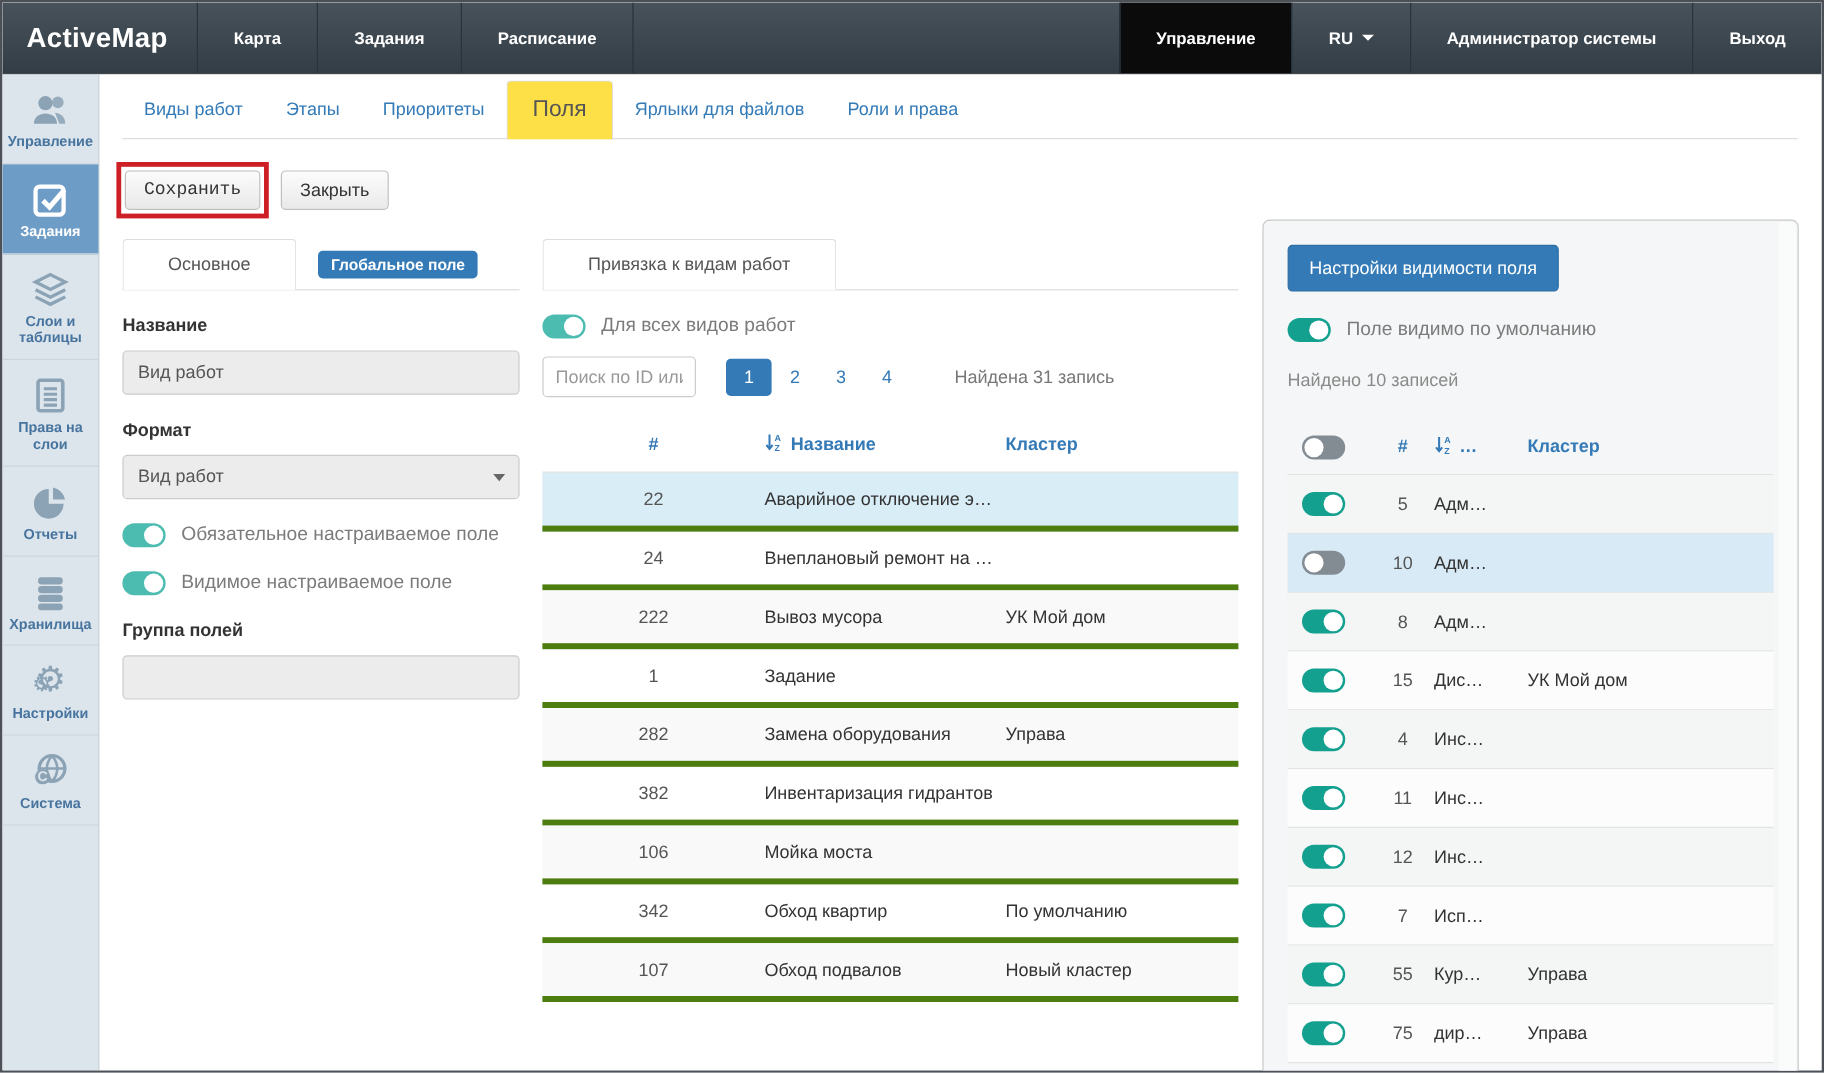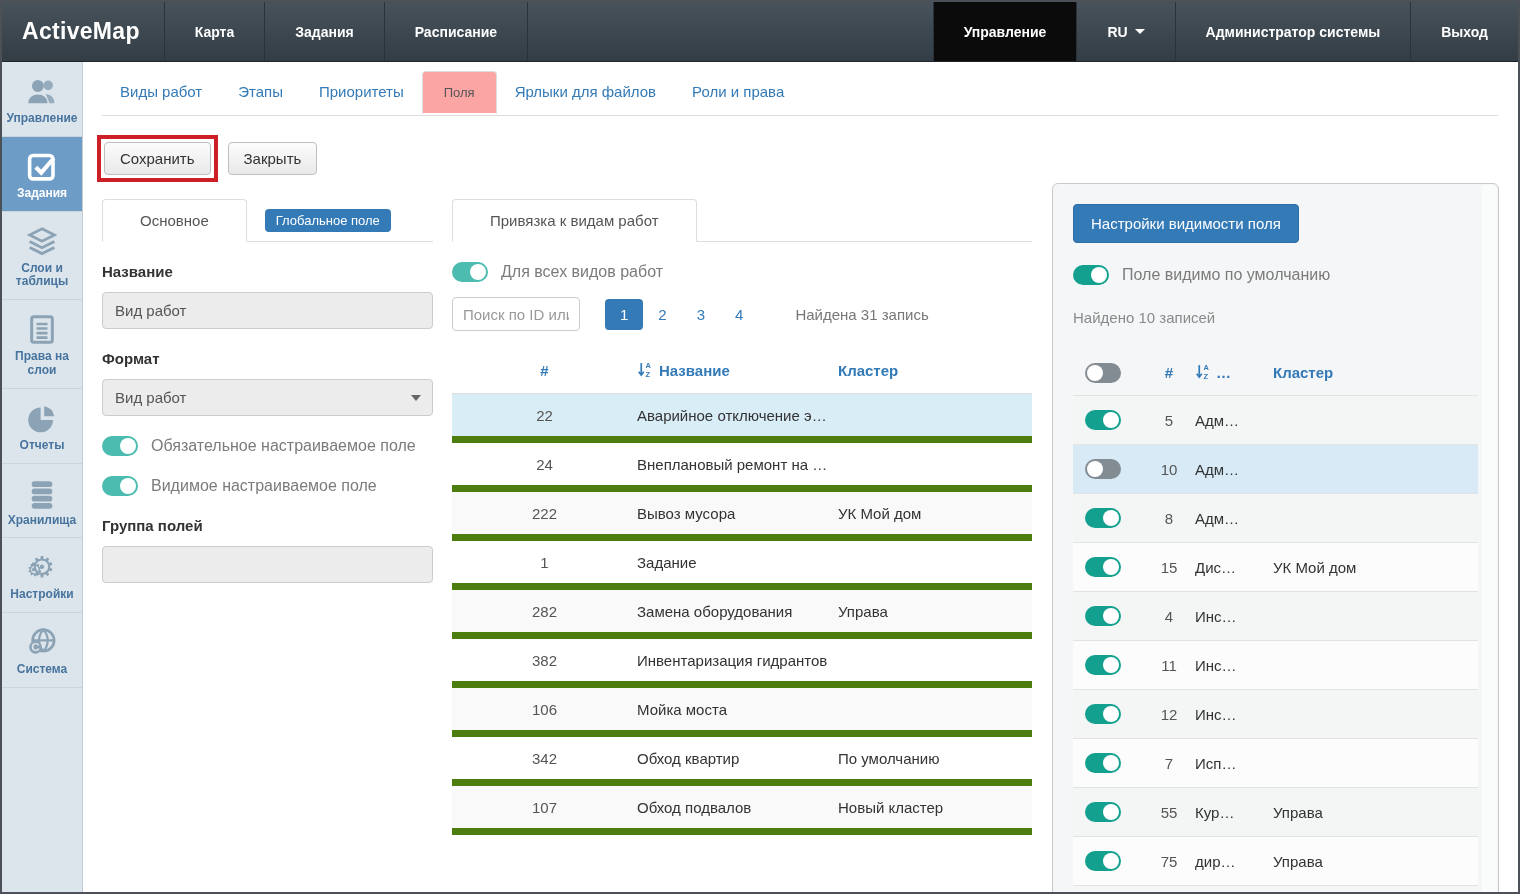--- a/index.html
+++ b/index.html
@@ -30,33 +30,33 @@
   .gear-wrap { position:relative; height:33px; }
   .gear1 { font-size:29px; line-height:33px; }
   .gear2 { position:absolute; font-size:18px; top:-4px; right:12px; }
 
   
   .main { position:absolute; left:81px; top:60px; right:0; bottom:0; background:#fff; }
 
   .tabs { position:absolute; left:19px; right:20px; top:6px; height:48px;
           border-bottom:1px solid #ddd; display:flex; align-items:center; }
   .tab-link { color:#337ab7; padding:13px 18px; font-size:15px; cursor:pointer; }
-  .tab-active { background:#fca5a5; border:1px solid #ddd; border-bottom:1px solid #fff; border-radius:4px 4px 0 0;
-                padding:13px 21px; font-size:13px; color:#555; margin-bottom:-1px; cursor:default; }
+  .tab-active { background:#fde047; border:1px solid #ddd; border-bottom:1px solid #fff; border-radius:4px 4px 0 0;
+                padding:13px 21px; font-size:19px; color:#555; margin-bottom:-1px; cursor:default; }
 
   .toolbar { position:absolute; left:14px; top:73px; display:flex; align-items:center; }
   .btn-default { background:linear-gradient(#fcfcfc,#e9e9e9); border:1px solid #bfbfbf; border-radius:4px;
                  padding:7px 15px; font-size:15px; color:#333; cursor:pointer; font-family:inherit; }
-  .red-box { border:4px solid #cd2026; padding:3px; }
+  .red-box { border:4px solid #cd2026; padding:3px;font-family:Liberation Mono, monospace; }
   .close-btn { margin-left:10px; }
 
   .panel-tabs { height:47px; border-bottom:1px solid #ddd; display:flex; align-items:flex-end; }
   .panel-tab { border:1px solid #ddd; border-bottom:1px solid #fff; border-radius:4px 4px 0 0;
                padding:12px 37px; font-size:15px; color:#555; background:#fff; margin-bottom:-1px; cursor:default; }
-  .badge-blue { background:#337ab7; color:#fff; font-size:13px; font-weight:normal; padding:4px 11px;
+  .badge-blue { background:#337ab7; color:#fff; font-size:13px; font-weight:bold; padding:4px 11px;
                 border-radius:4px; align-self:center; margin:4px 0 0 18px; }
 
   
   .left-col { position:absolute; left:19px; top:133px; width:331px; }
   .form-label { margin-top:21px; font-weight:bold; font-size:15px; color:#333; }
   .input-gray { margin-top:12px; width:100%; height:37px; background:#ececec; border:1px solid #ccc;
                 border-radius:4px; padding:0 12px; font-size:15px; color:#555; font-family:inherit; }
   .select-gray { position:relative; margin-top:12px; width:100%; height:37px; background:#ececec;
                  border:1px solid #ccc; border-radius:4px; padding:9px 12px; font-size:15px; color:#555; }
   .select-chevron { position:absolute; right:11px; top:15px; border-left:5px solid transparent;
@@ -76,21 +76,21 @@
   .controls { display:flex; align-items:center; margin-top:15px; }
   .search-input { width:128px; height:34px; border:1px solid #ccc; border-radius:4px; padding:0 10px;
                   font-size:15px; color:#555; font-family:inherit; }
   .search-input::placeholder { color:#999; }
   .pagination { display:flex; align-items:center; margin-left:25px; }
   .page { color:#337ab7; font-size:15px; padding:7px 15px; cursor:pointer; border-radius:4px; }
   .page.active { background:#337ab7; color:#fff; }
   .count { margin-left:37px; color:#777; font-size:15px; }
 
   .table { margin-top:17px; }
-  .trow { display:flex; align-items:center; height:49px; border-bottom:7px solid #4d7c0f;
+  .trow { display:flex; align-items:center; height:49px; border-bottom:5px solid #4d7c0f;
           font-size:15px; color:#333; cursor:pointer; }
   .trow.header { height:46px; color:#337ab7; font-weight:bold; border-bottom:1px solid #ddd; cursor:default; }
   .trow:nth-child(even):not(.header):not(.highlight) { background:#f9f9f9; }
   .trow.highlight { background:#d9edf7; }
   .c-id { flex:0 0 185px; text-align:center; color:#555; }
   .header .c-id { color:#337ab7; }
   .c-name { flex:0 0 201px; display:flex; align-items:center; gap:5px; }
   .c-cluster { flex:1; }
 
   

